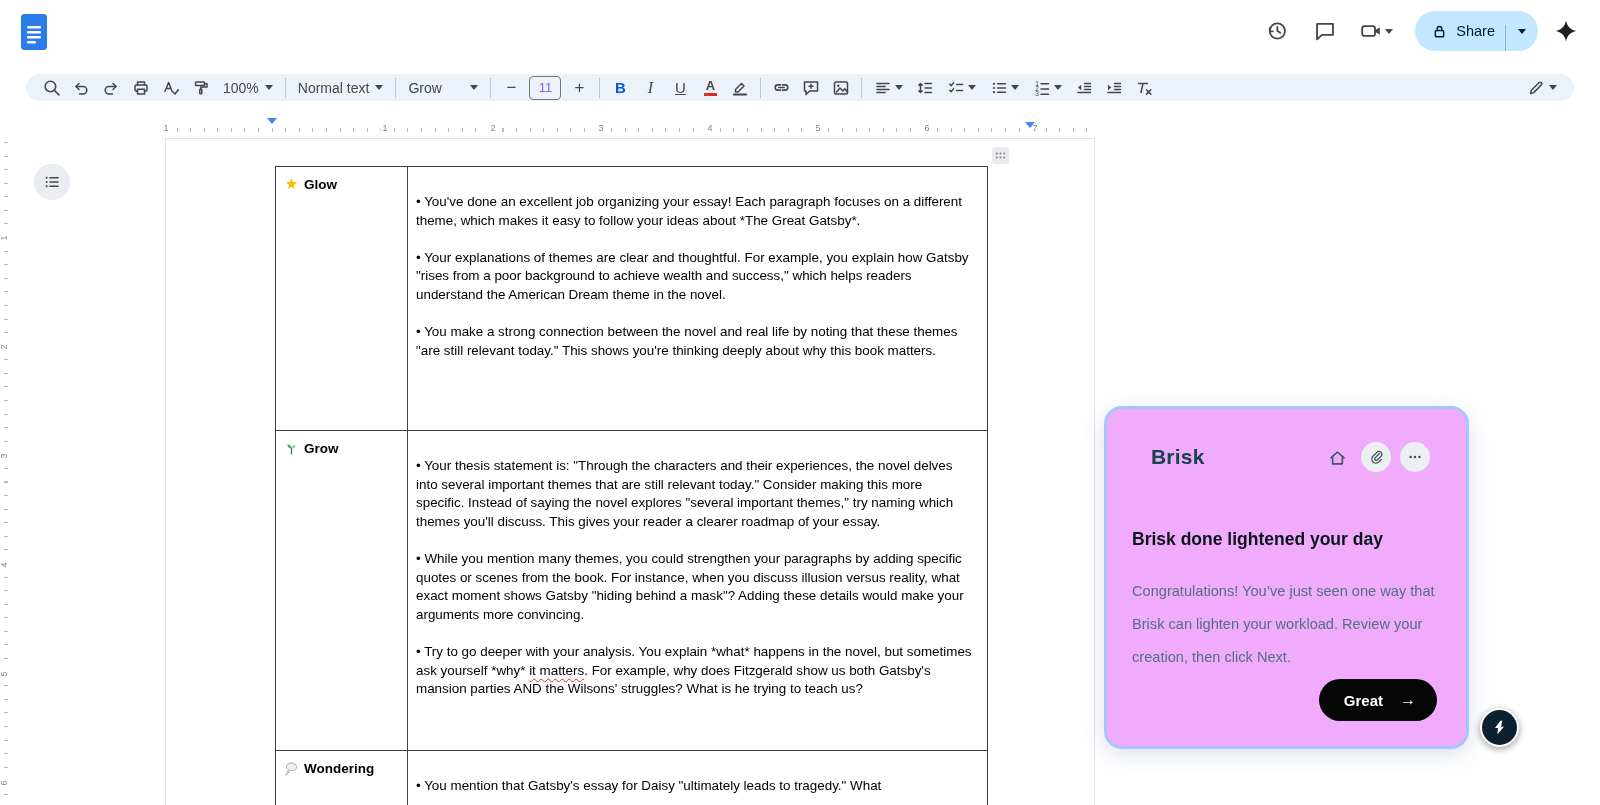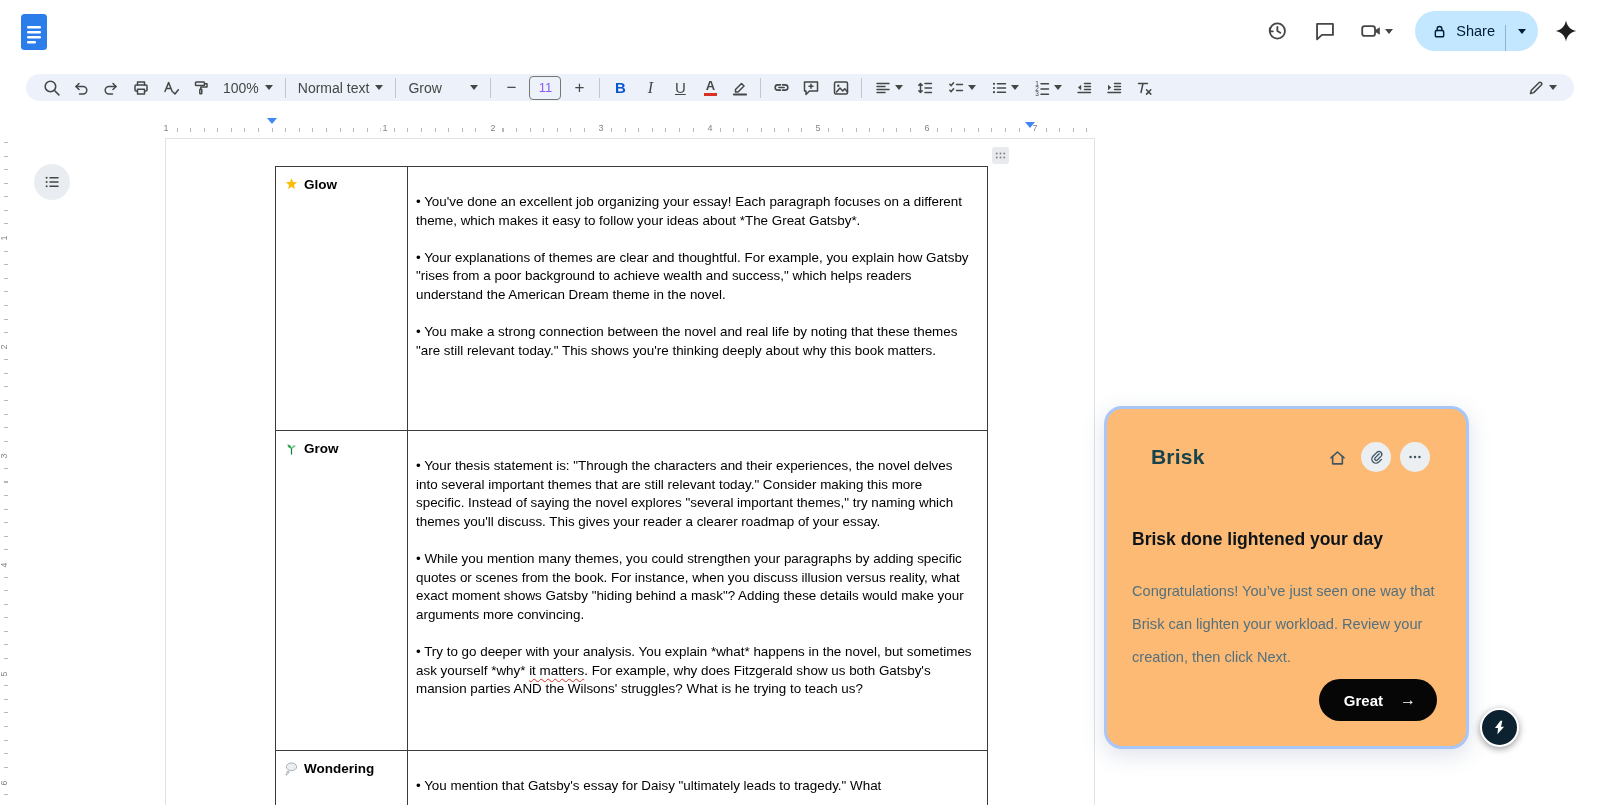--- a/index.html
+++ b/index.html
@@ -69,21 +69,21 @@
   .doc-table{position:absolute;left:109px;top:27px;width:713px;border-collapse:collapse;table-layout:fixed;}
   .doc-table td{border:1px solid #3c3c3c;vertical-align:top;box-sizing:border-box;}
   .cell-label{width:132px;padding:10px 8px;font-size:13.5px;font-weight:700;color:#000;}
   .cell-label .row-ic{display:inline-block;vertical-align:-3px;margin-right:5px;}
   .cell-content{padding:26px 15px 10px 8px;font-size:13.4px;line-height:18.6px;color:#000;}
   .cell-content p{margin:0 0 18.6px;}
   .cell-content p:last-child{margin-bottom:0;}
   .squiggle{text-decoration:underline wavy #d93025 1px;text-underline-offset:3px;}
 
   
-  .brisk-panel{position:absolute;left:1104px;top:406px;width:365px;height:343px;background:#fdba74;
+  .brisk-panel{position:absolute;left:1104px;top:406px;width:365px;height:343px;background:#f0abfc;
                border:3px solid #a9c6f8;border-radius:18px;box-sizing:border-box;
                box-shadow:0 6px 22px rgba(60,90,140,.18);z-index:5;}
   .brisk-head{position:absolute;left:0;right:0;top:33px;display:flex;align-items:center;
               justify-content:space-between;padding:0 36px 0 44px;}
   .brisk-brand{font-size:21px;font-weight:800;color:#16434c;letter-spacing:.2px;}
   .brisk-icons{display:flex;align-items:center;gap:9px;}
   .brisk-icon-btn{width:30px;height:30px;border-radius:50%;display:flex;align-items:center;justify-content:center;cursor:pointer;}
   .brisk-icon-btn.circled{background:#eceff2;}
   .brisk-heading{position:absolute;left:25px;top:120px;font-size:17.5px;font-weight:700;color:#0d141a;}
   .brisk-body{position:absolute;left:25px;top:166px;width:318px;font-size:14.6px;line-height:33px;color:#52707e;}

